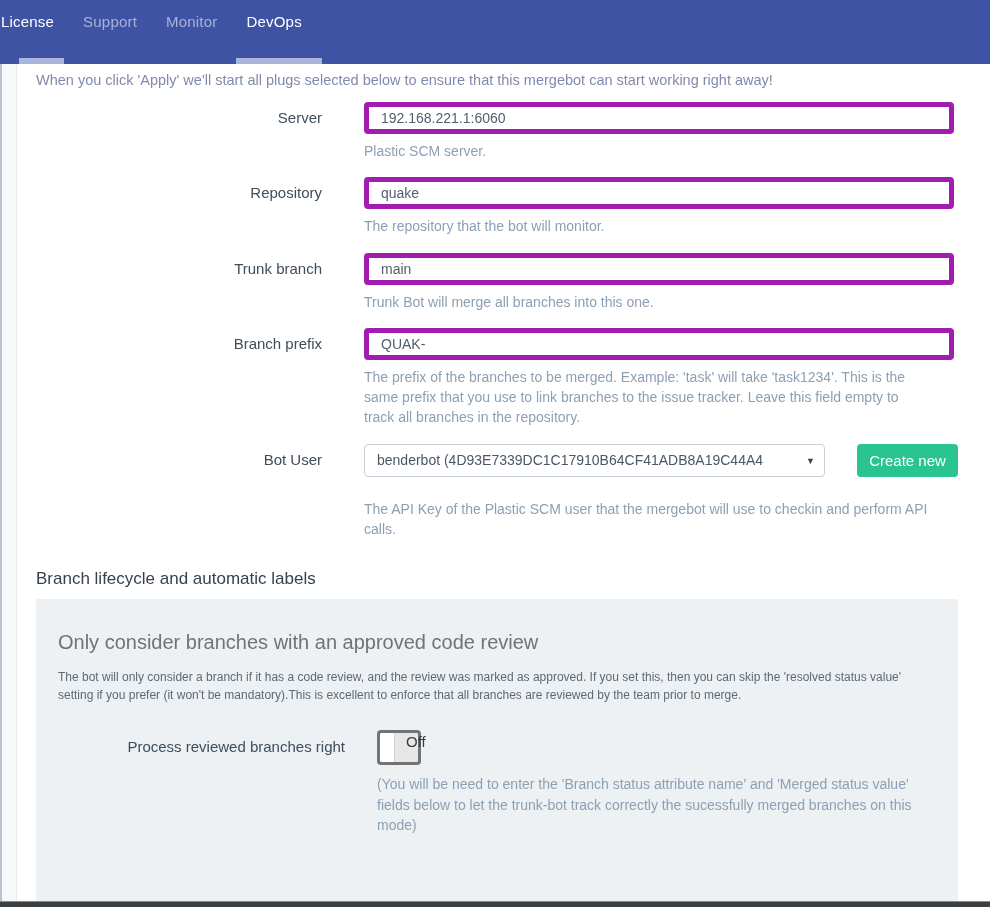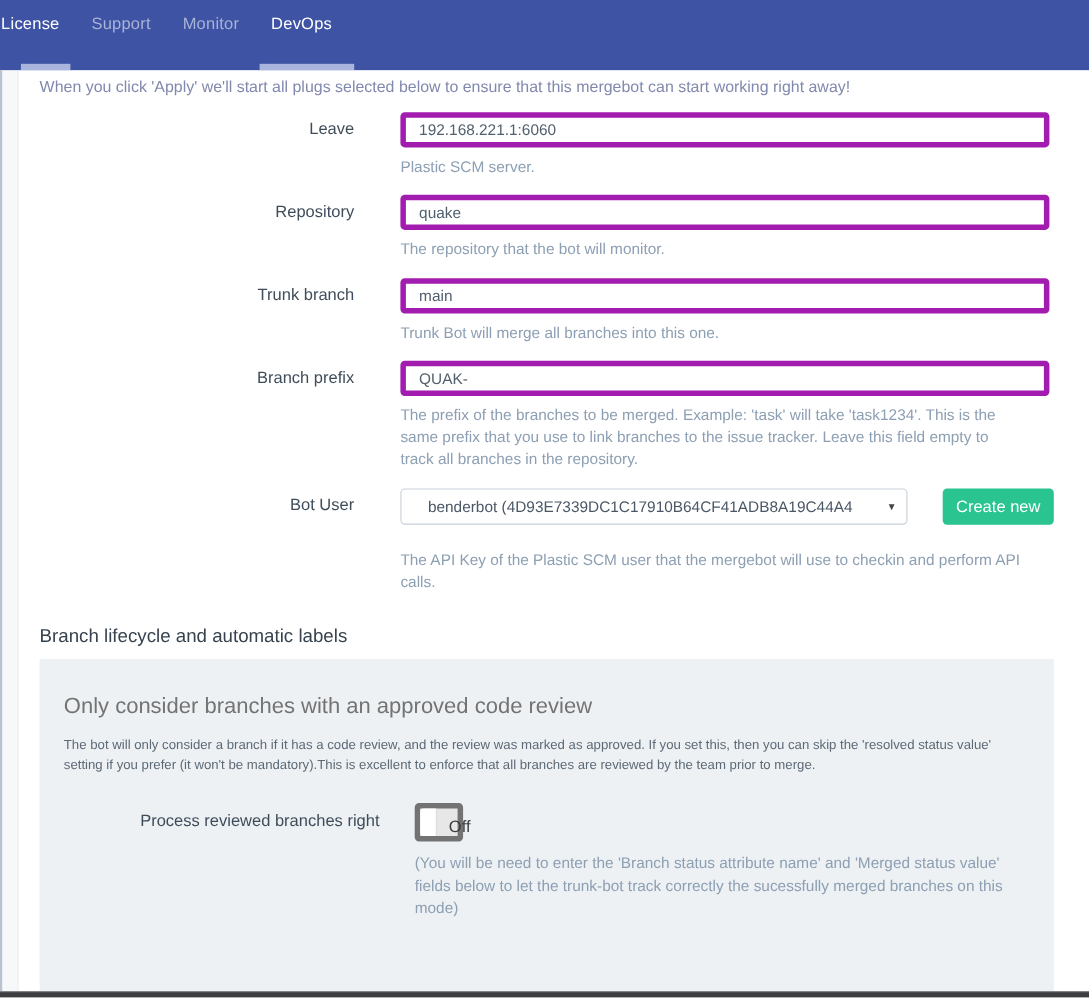--- a/index.html
+++ b/index.html
@@ -51,21 +51,21 @@
     font-family: "Liberation Sans", sans-serif; background: #fff; outline: none; display: block;
   }
   .help { font-size: 14px; color: #8d9fb3; margin-top: 7px; line-height: 1.45; }
   .help.narrow { max-width: 565px; }
   .help.bot-help { margin-top: 22px; max-width: 590px; }
 
   .inline { display: flex; gap: 32px; align-items: center; }
   .select-box {
     position: relative; width: 465px; height: 33px;
     border: 1px solid #c9d0d7; border-radius: 4px; background: #fff;
-    display: flex; align-items: center; padding: 0 26px 0 24px; cursor: pointer;
+    display: flex; align-items: center; padding: 0 26px 0 12px; cursor: pointer;
   }
   .select-value {
     font-size: 14px; color: #4a5765; white-space: nowrap; overflow: hidden; flex: 1;
   }
   .caret-icon {
     position: absolute; right: 9px; top: 12px; font-size: 9px; color: #444; line-height: 1;
   }
   .btn-green {
     width: 102px; height: 33px; border: none; border-radius: 4px;
     background: #29c48f; color: #fff; font-size: 15px; cursor: pointer;
@@ -80,22 +80,22 @@
   }
   .panel-title { font-size: 20px; font-weight: 500; color: #737373; margin: 12px 0 14px; }
   .panel-desc {
     font-size: 12px; color: #5d6a76; line-height: 1.5; max-width: 872px; margin: 0 0 26px;
   }
   .panel .form-row { grid-template-columns: 287px minmax(0,1fr); column-gap: 32px; margin-bottom: 0; }
   .panel .form-row > label { padding-top: 8px; }
 
   .toggle {
     position: relative; width: 44px; height: 35px;
-    background: #e7e7e7; border: 5px solid #737373; border-radius: 4px;
-    display: inline-flex; align-items: flex-end; cursor: pointer;
+    background: #e7e7e7; border: 3px solid #737373; border-radius: 4px;
+    display: inline-flex; align-items: flex-start; cursor: pointer;
   }
   .toggle-knob {
     position: absolute; left: 0; top: 0; bottom: 0; width: 15px;
     background: #fff; border-right: 1px solid #d2d2d2; border-radius: 3px 0 0 3px;
   }
   .toggle-label { font-size: 15px; color: #3c3c3c; margin-left: 26px; }
 
   .help.note { max-width: 552px; margin-top: 9px; }
 </style>
 </head>
@@ -114,21 +114,21 @@
   <div class="tab-underline left"></div>
   <div class="tab-underline devops"></div>
 
   <aside class="left-rail"></aside>
 
   <main class="content">
 
     <p class="intro">When you click 'Apply' we'll start all plugs selected below to ensure that this mergebot can start working right away!</p>
 
     <div class="form-row">
-      <label>Leave</label>
+      <label>Server</label>
       <div class="control">
         <input class="text-input" type="text" value="192.168.221.1:6060" style="">
         <div class="help">Plastic SCM server.</div>
       </div>
     </div>
 
     <div class="form-row">
       <label>Repository</label>
       <div class="control">
         <input class="text-input" type="text" value="quake" style="">

